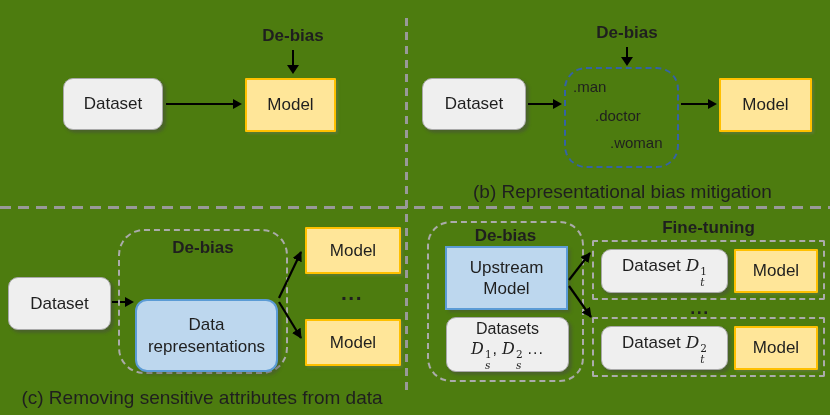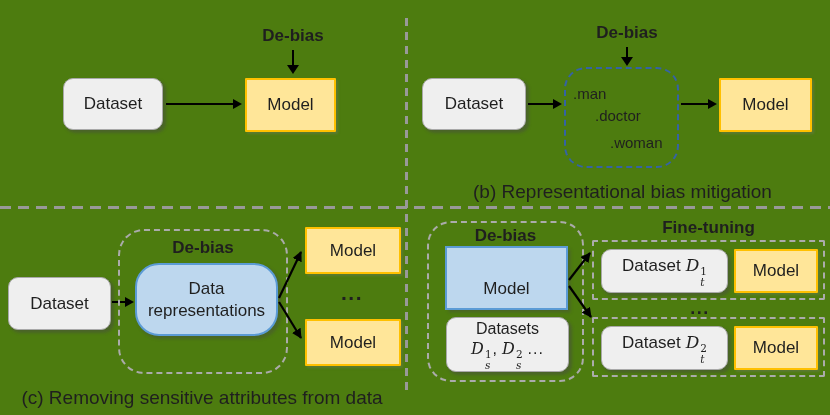--- a/index.html
+++ b/index.html
@@ -18,21 +18,21 @@
   }
   
   .box { position:absolute; display:flex; align-items:center; justify-content:center;
          text-align:center; box-sizing:border-box; }
   .gray   { background:#efefef; border:1.6px solid #a9a9a9; border-radius:10px;
             box-shadow:2.5px 2.5px 3px rgba(70,70,70,.45); }
   .yellow { background:#ffe699; border:2px solid #ffc000; border-radius:1px;
             box-shadow:2px 2px 2.5px rgba(120,120,120,.35); }
   .blue   { background:#bdd7ee; border:2px solid #5b9bd5;
             box-shadow:2.5px 2.5px 3px rgba(70,70,70,.4); }
-  .blue.rounded { border-radius:24px; }
+  .blue.rounded { border-radius:12px;margin-top:36px; }
   .dashed-gray { border:2px dashed #ababab; border-radius:26px; background:transparent;
                  box-shadow:none; }
   .dashed-rect { border:2px dashed #ababab; border-radius:2px; background:transparent;
                  box-shadow:none; }
   .dashed-blue { border:2.5px dashed #3563a4; border-radius:22px; background:transparent;
                  box-shadow:none; }
   .lbl  { font-size:17px; line-height:1.25; }
   .bold-lbl { position:absolute; font-weight:bold; font-size:17px; text-align:center; }
   .caption  { position:absolute; font-size:19px; text-align:center; }
   .dots { position:absolute; font-weight:bold; font-size:21px; letter-spacing:1.5px;
@@ -78,21 +78,21 @@
 
   <div class="bold-lbl" style="left:579px; top:23px; width:96px;">De-bias</div>
   <div class="varrow" style="left:626px; top:47px; height:10px;"></div>
 
   <div class="box gray" style="left:422px; top:78px; width:104px; height:52px;">
     <span class="lbl">Dataset</span>
   </div>
   <div class="harrow" style="left:528px; top:103px; width:25px;"></div>
 
   <div class="box dashed-blue" style="left:564px; top:67px; width:115px; height:101px;"></div>
-  <div class="embtxt" style="left:573px; top:85px;text-align:right;">.man</div>
+  <div class="embtxt" style="left:573px; top:78px;text-align:right;">.man</div>
   <div class="embtxt" style="left:595px; top:107px;">.doctor</div>
   <div class="embtxt" style="left:610px; top:134px;">.woman</div>
 
   <div class="harrow" style="left:681px; top:103px; width:27px;"></div>
   <div class="box yellow" style="left:719px; top:78px; width:93px; height:54px;">
     <span class="lbl">Model</span>
   </div>
   <div class="caption" style="left:415px; top:181px; width:415px;text-align:center;">(b) Representational bias mitigation</div>
 
   <div class="box gray" style="left:8px; top:277px; width:103px; height:53px;">
@@ -126,21 +126,21 @@
   <div class="box yellow" style="left:305px; top:319px; width:96px; height:47px;">
     <span class="lbl">Model</span>
   </div>
   <div class="caption" style="left:0; top:387px; width:404px;">(c) Removing sensitive attributes from data</div>
 
   <div class="box dashed-gray" style="left:427px; top:221px; width:157px; height:161px; border-radius:24px;"></div>
   <div class="bold-lbl" style="left:427px; top:226px; width:157px;">De-bias</div>
 
   <div class="box blue" style="left:445px; top:246px; width:123px; height:64px;">
     <span class="lbl">
-      <br>
+      <span>Upstream</span><br>
       <span>Model</span>
     </span>
   </div>
 
   <div class="box gray" style="left:446px; top:317px; width:123px; height:55px;">
     <span class="lbl" style="font-size:16px;">
       <span>Datasets</span><br>
       <span class="mcal first">D</span><span class="ss">
           <span class="sup">1</span>
           <span class="sub">s</span>

